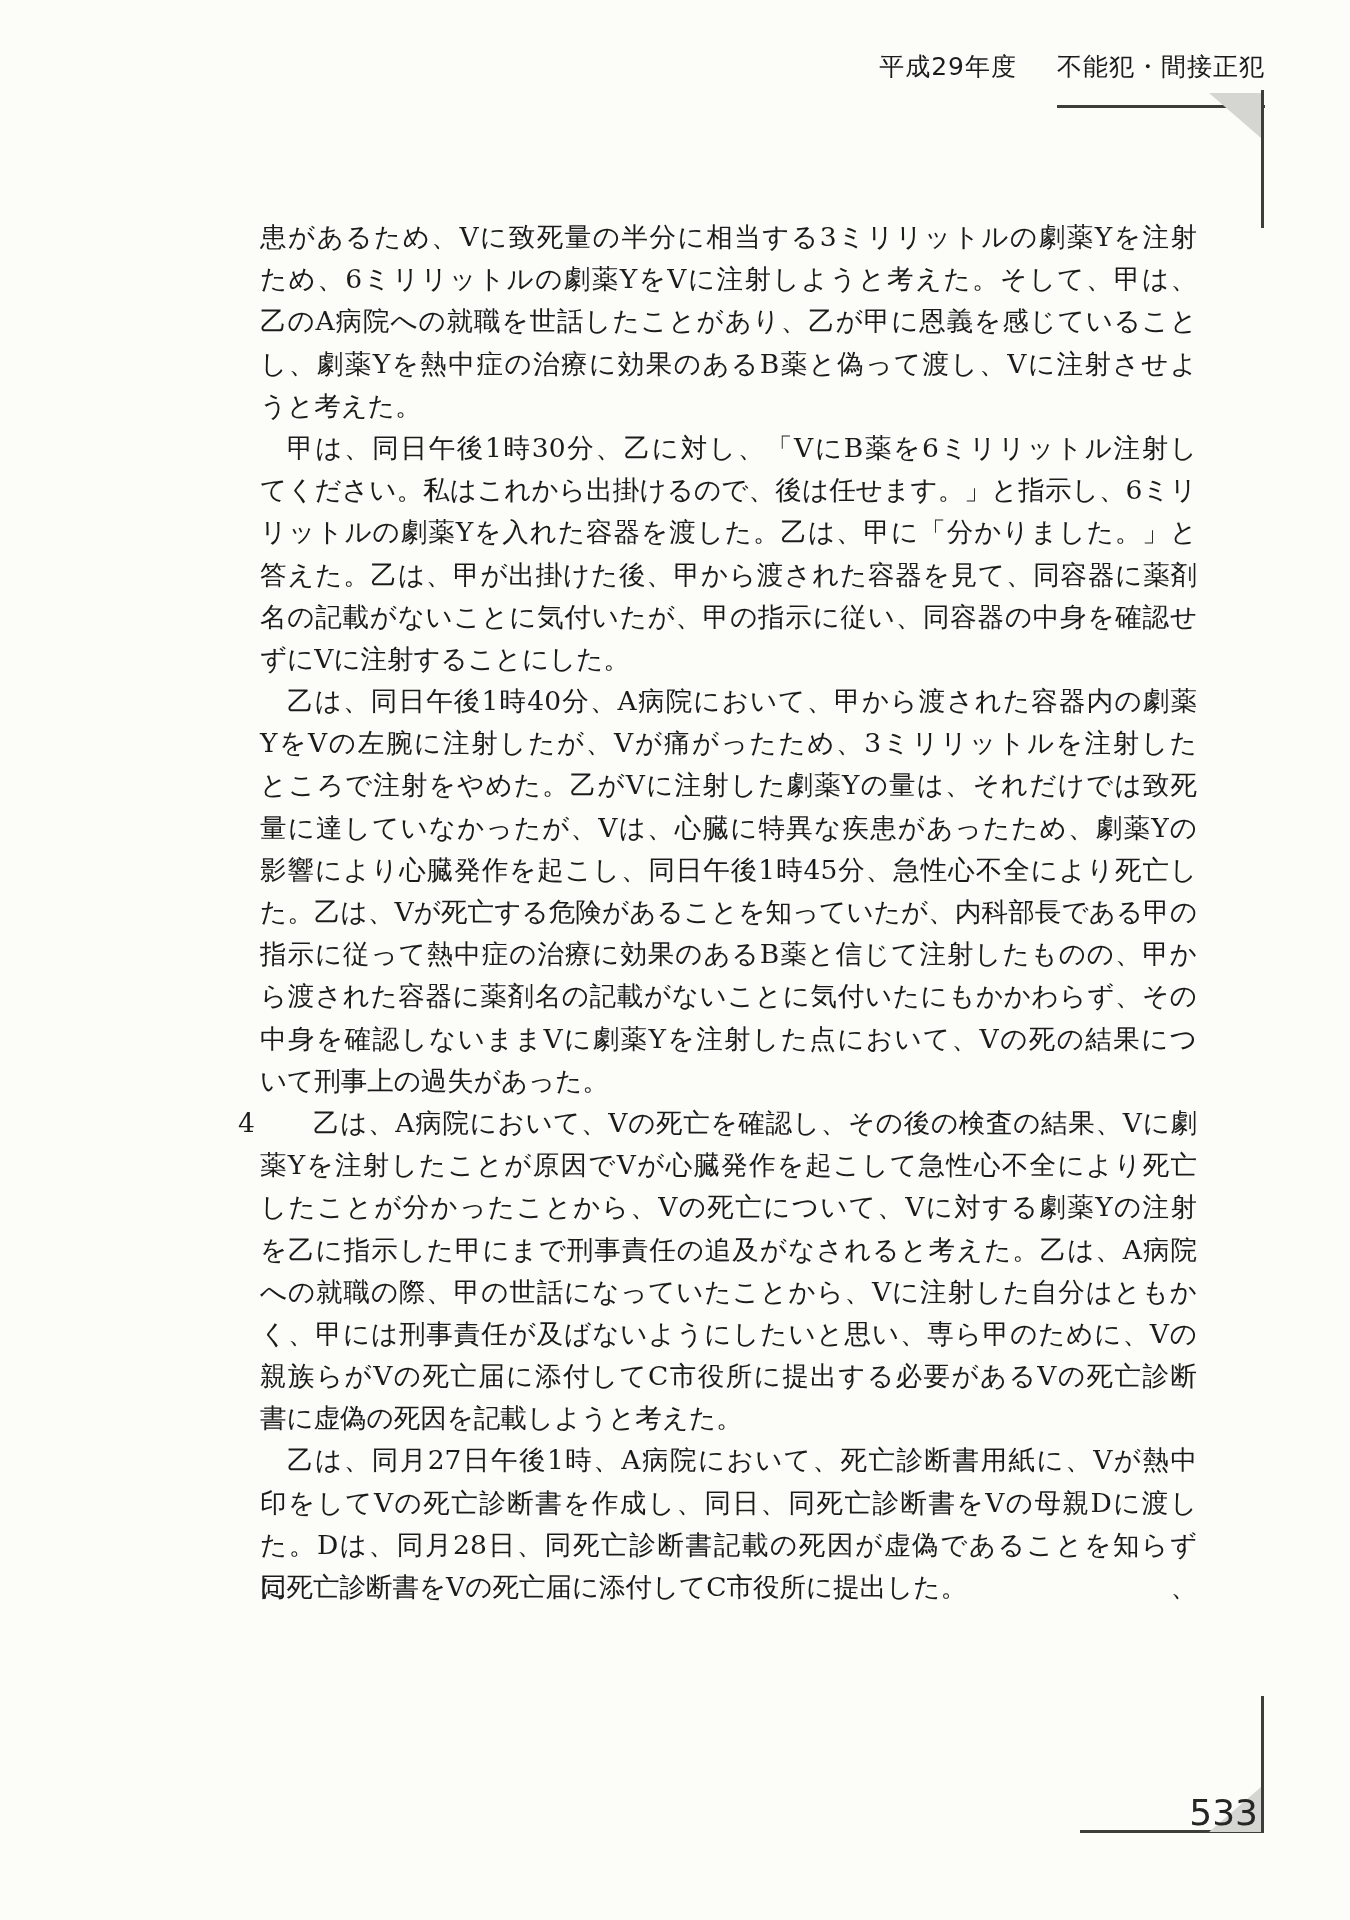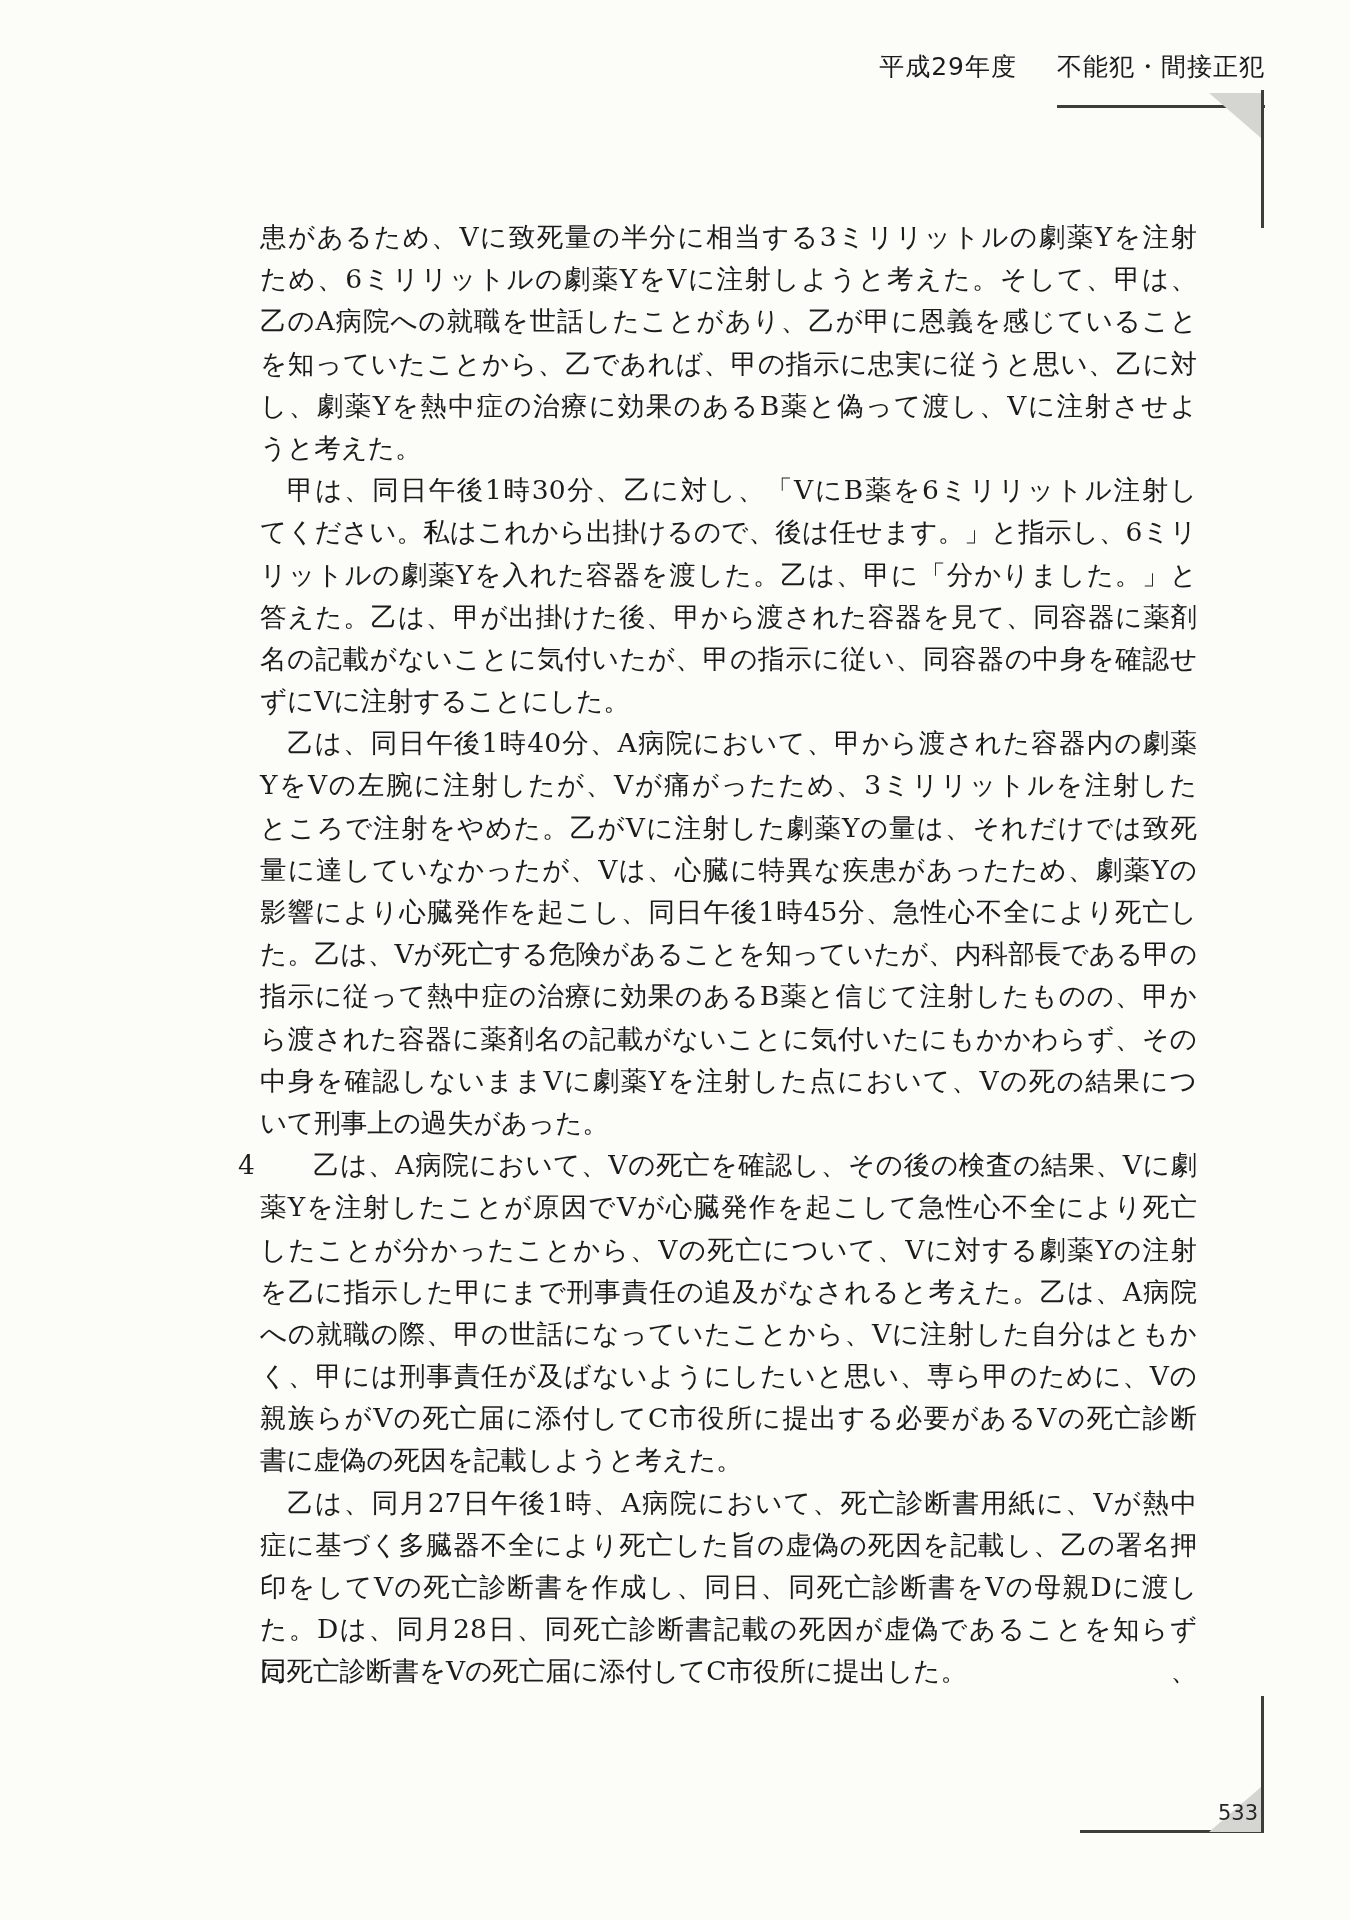--- a/index.html
+++ b/index.html
@@ -56,21 +56,21 @@
     border-right: 52px solid var(--fold);
     border-top: 45px solid transparent;
   }
 
   
   .page-number {
     position: absolute;
     top: 1798px;
     right: 92px;
     font-family: "DejaVu Sans", "Liberation Sans", sans-serif;
-    font-size: 21px;
+    font-size: 36px;
     line-height: 30px;
     color: #262624;
   }
 
   
   .body-text {
     position: absolute;
     left: 260px;
     top: 216px;
     width: 937px;
@@ -107,21 +107,20 @@
   </div>
 
   <div class="vline top"></div>
   <div class="fold top"></div>
 
   <div class="body-text">
       <div>
         <div class="line">患があるため、Vに致死量の半分に相当する3ミリリットルの劇薬Yを注射</div>
         <div class="line">ため、6ミリリットルの劇薬YをVに注射しようと考えた。そして、甲は、</div>
         <div class="line">乙のA病院への就職を世話したことがあり、乙が甲に恩義を感じていること</div>
-        <div class="line">を知っていたことから、乙であれば、甲の指示に忠実に従うと思い、乙に対</div>
         <div class="line">し、劇薬Yを熱中症の治療に効果のあるB薬と偽って渡し、Vに注射させよ</div>
         <div class="line last">うと考えた。</div>
       </div>
       <div>
         <div class="line indent">甲は、同日午後1時30分、乙に対し、「VにB薬を6ミリリットル注射し</div>
         <div class="line">てください。私はこれから出掛けるので、後は任せます。」と指示し、6ミリ</div>
         <div class="line">リットルの劇薬Yを入れた容器を渡した。乙は、甲に「分かりました。」と</div>
         <div class="line">答えた。乙は、甲が出掛けた後、甲から渡された容器を見て、同容器に薬剤</div>
         <div class="line">名の記載がないことに気付いたが、甲の指示に従い、同容器の中身を確認せ</div>
         <div class="line last">ずにVに注射することにした。</div>
@@ -143,21 +142,20 @@
         <div class="line">薬Yを注射したことが原因でVが心臓発作を起こして急性心不全により死亡</div>
         <div class="line">したことが分かったことから、Vの死亡について、Vに対する劇薬Yの注射</div>
         <div class="line">を乙に指示した甲にまで刑事責任の追及がなされると考えた。乙は、A病院</div>
         <div class="line">への就職の際、甲の世話になっていたことから、Vに注射した自分はともか</div>
         <div class="line">く、甲には刑事責任が及ばないようにしたいと思い、専ら甲のために、Vの</div>
         <div class="line">親族らがVの死亡届に添付してC市役所に提出する必要があるVの死亡診断</div>
         <div class="line last">書に虚偽の死因を記載しようと考えた。</div>
       </div>
       <div>
         <div class="line indent">乙は、同月27日午後1時、A病院において、死亡診断書用紙に、Vが熱中</div>
-        <div class="line">症に基づく多臓器不全により死亡した旨の虚偽の死因を記載し、乙の署名押</div>
         <div class="line">印をしてVの死亡診断書を作成し、同日、同死亡診断書をVの母親Dに渡し</div>
         <div class="line">た。Dは、同月28日、同死亡診断書記載の死因が虚偽であることを知らずに、</div>
         <div class="line last">同死亡診断書をVの死亡届に添付してC市役所に提出した。</div>
       </div>
     </div>
 
   <div class="hline"></div>
   <div class="vline bottom"></div>
   <div class="fold bottom"></div>
 

